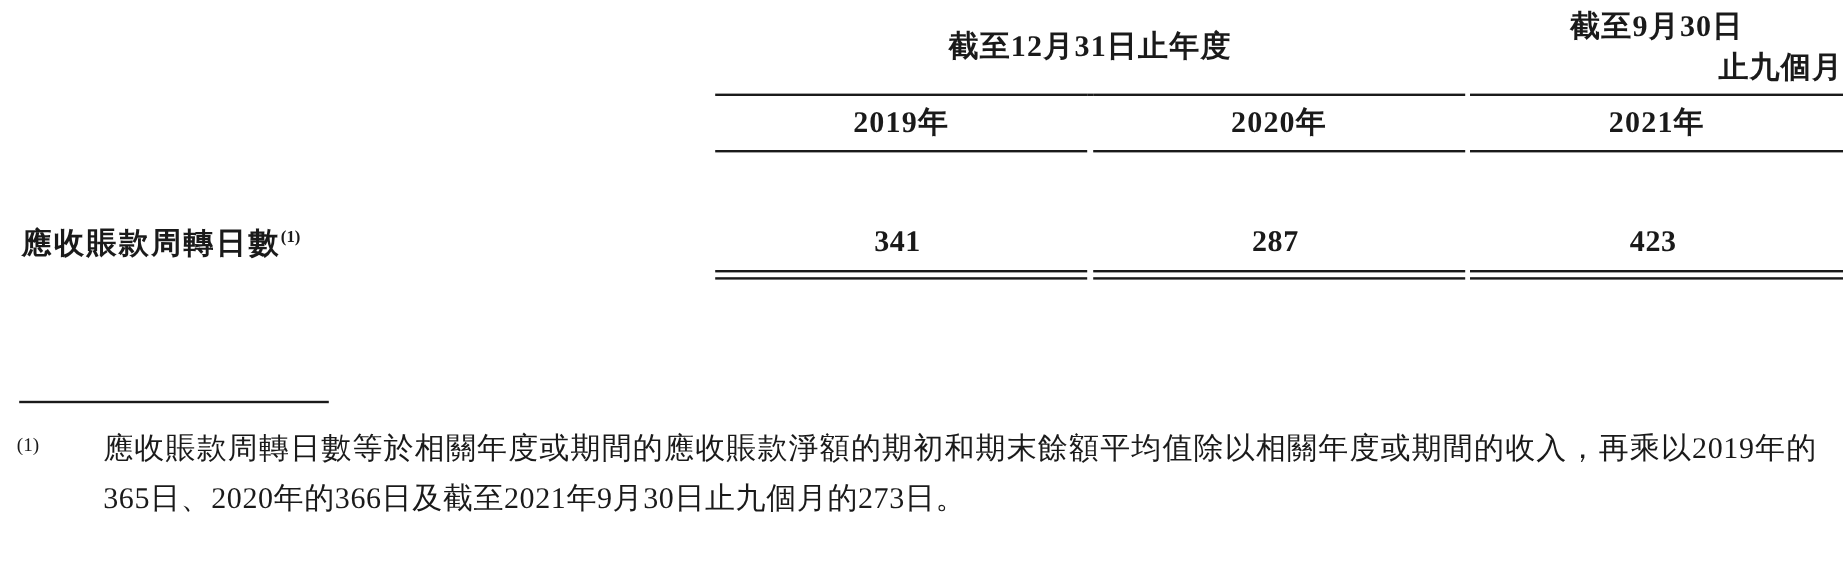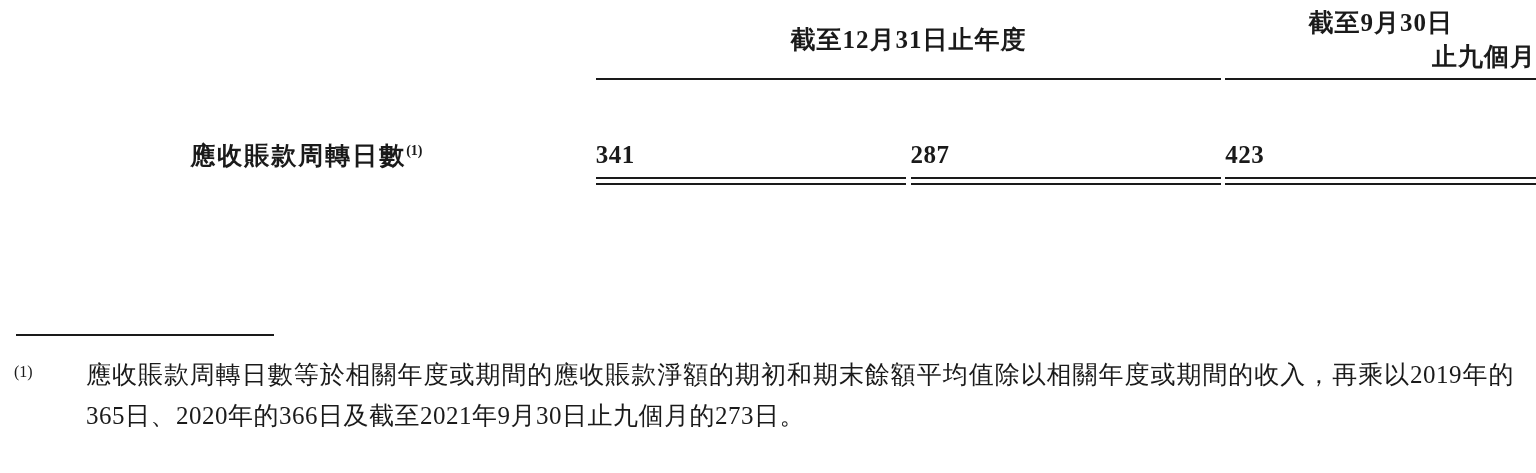--- a/index.html
+++ b/index.html
@@ -57,33 +57,33 @@
     padding: 6px 0 6px 0;
     letter-spacing: 1px;
   }
 
   .rule-top    { border-bottom: 2px solid #1a1a1a; }
   .rule-mid    { border-bottom: 2px solid #1a1a1a; }
 
   .spacer-row td { height: 52px; }
 
   .row-label {
-    text-align: center;
+    text-align: left;
     padding-left: 18px;
     white-space: nowrap;
     letter-spacing: 2px;
   }
   .row-label sup {
     font-size: 14px;
     vertical-align: super;
     letter-spacing: 0;
   }
 
   .num-cell {
-    text-align: left;
+    text-align: center;
     padding: 4px 6px 6px 0;
     letter-spacing: 0.5px;
   }
 
   .dbl-rule {
     border-top: 2px solid #1a1a1a;
     border-bottom: 2px solid #1a1a1a;
     height: 4px;
     padding: 0;
     font-size: 0;
@@ -138,20 +138,28 @@
       <col class="col-num">
     </colgroup>
     <tbody>
       <tr>
         <td class="empty"></td>
         <td class="hdr-group rule-top" colspan="3">截至12月31日止年度</td>
         <td class="empty"></td>
         <td class="hdr-group rule-top"><span>截至9月30日</span><span class="line2">止九個月</span></td>
       </tr>
 
+      <tr>
+        <td class="empty"></td>
+        <td class="hdr-year rule-mid">2019年</td>
+        <td class="empty"></td>
+        <td class="hdr-year rule-mid">2020年</td>
+        <td class="empty"></td>
+        <td class="hdr-year rule-mid">2021年</td>
+      </tr>
 
       <tr class="spacer-row">
         <td class="empty"></td>
         <td class="empty"></td>
         <td class="empty"></td>
         <td class="empty"></td>
         <td class="empty"></td>
         <td class="empty"></td>
       </tr>
 

